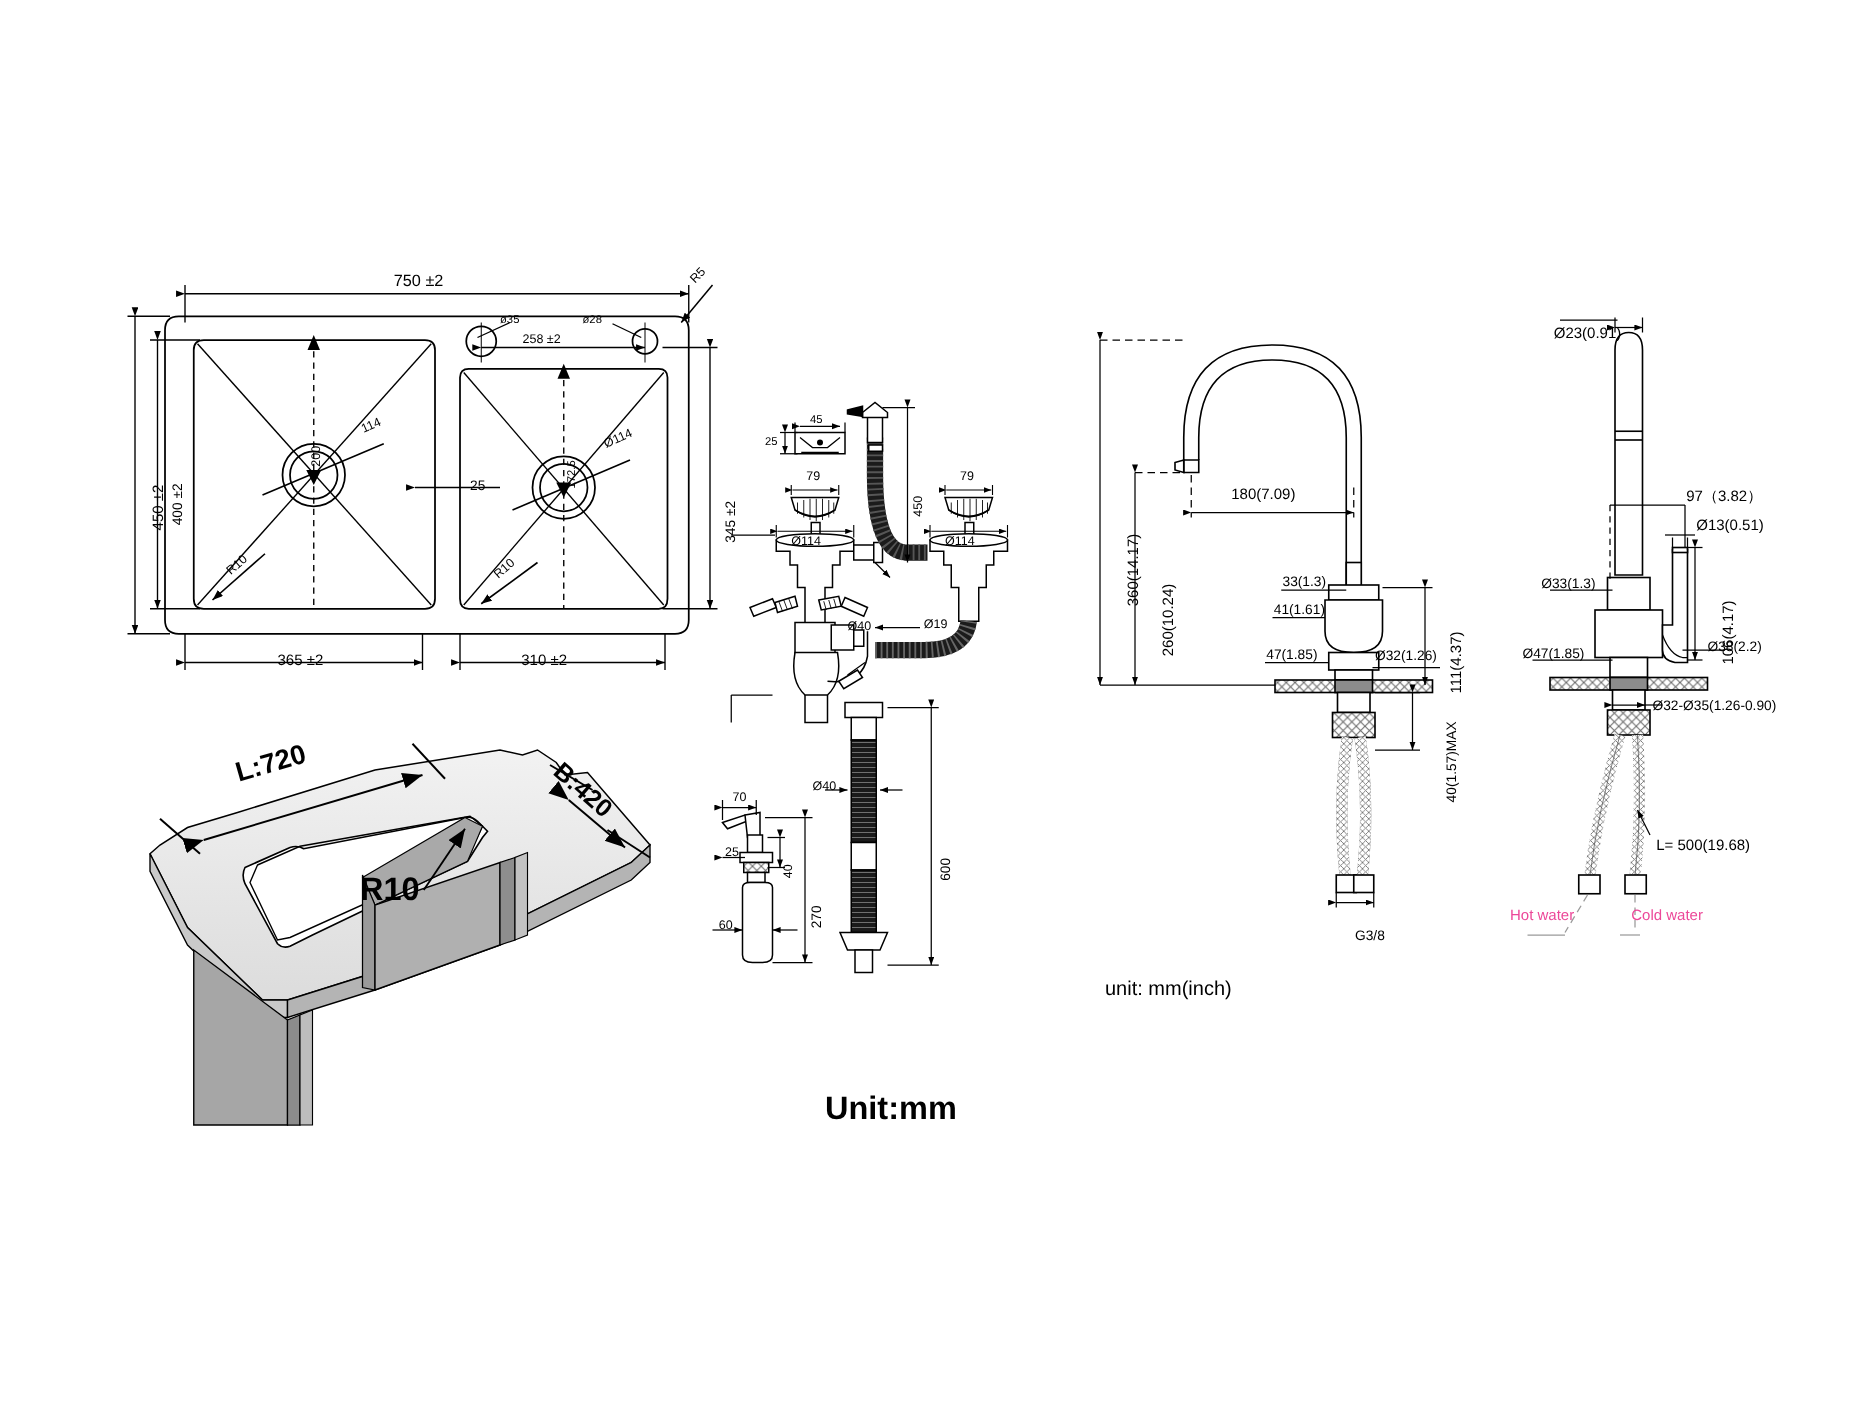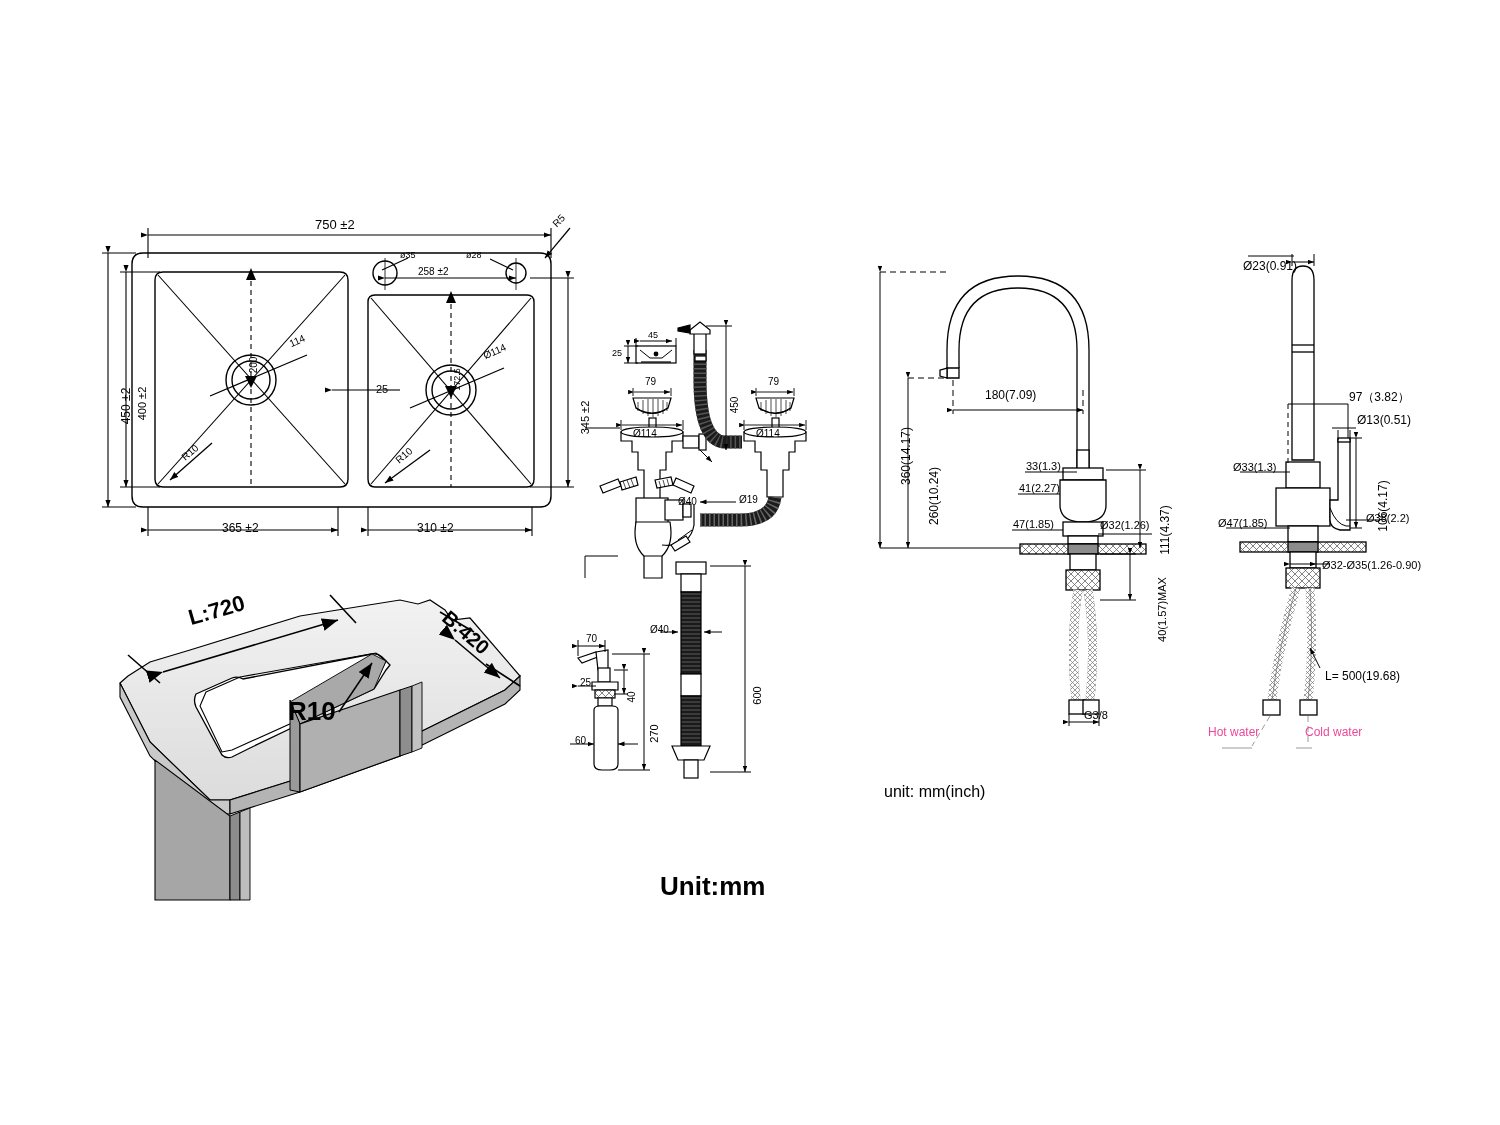--- a/index.html
+++ b/index.html
@@ -522,26 +522,26 @@
 <div class="lbl t10" style="left:586px;top:634px;">70</div>
 <div class="lbl t10" style="left:580px;top:678px;">25</div>
 <div class="lbl t10 rot90" style="left:626px;top:692px;">40</div>
 <div class="lbl t11 rot90" style="left:645px;top:728px;">270</div>
 <div class="lbl t10" style="left:575px;top:736px;">60</div>
 
 <div class="lbl t12 rot90" style="left:877px;top:450px;">360(14.17)</div>
 <div class="lbl t12 rot90" style="left:905px;top:490px;">260(10.24)</div>
 <div class="lbl t12" style="left:985px;top:389px;">180(7.09)</div>
 <div class="lbl t11" style="left:1026px;top:461px;">33(1.3)</div>
-<div class="lbl t11" style="left:1019px;top:483px;">41(2.27)</div>
+<div class="lbl t11" style="left:1019px;top:483px;">41(1.61)</div>
 <div class="lbl t11" style="left:1013px;top:519px;">47(1.85)</div>
 <div class="lbl t11" style="left:1100px;top:520px;">Ø32(1.26)</div>
 <div class="lbl t12 rot90" style="left:1140px;top:524px;">111(4.37)</div>
 <div class="lbl t11 rot90" style="left:1130px;top:604px;">40(1.57)MAX</div>
-<div class="lbl t11" style="left:1084px;top:710px;">G3/8</div>
+<div class="lbl t11" style="left:1084px;top:744px;">G3/8</div>
 
 <div class="lbl t12" style="left:1243px;top:240px;margin-top:20px;">Ø23(0.91)</div>
 <div class="lbl t12" style="left:1349px;top:391px;">97（3.82）</div>
 <div class="lbl t12" style="left:1357px;top:414px;">Ø13(0.51)</div>
 <div class="lbl t12 rot90" style="left:1357px;top:500px;">106(4.17)</div>
 <div class="lbl t11" style="left:1366px;top:513px;">Ø38(2.2)</div>
 <div class="lbl t11" style="left:1233px;top:462px;">Ø33(1.3)</div>
 <div class="lbl t11" style="left:1218px;top:518px;">Ø47(1.85)</div>
 <div class="lbl t11" style="left:1322px;top:560px;">Ø32-Ø35(1.26-0.90)</div>
 <div class="lbl t12" style="left:1325px;top:670px;">L= 500(19.68)</div>

